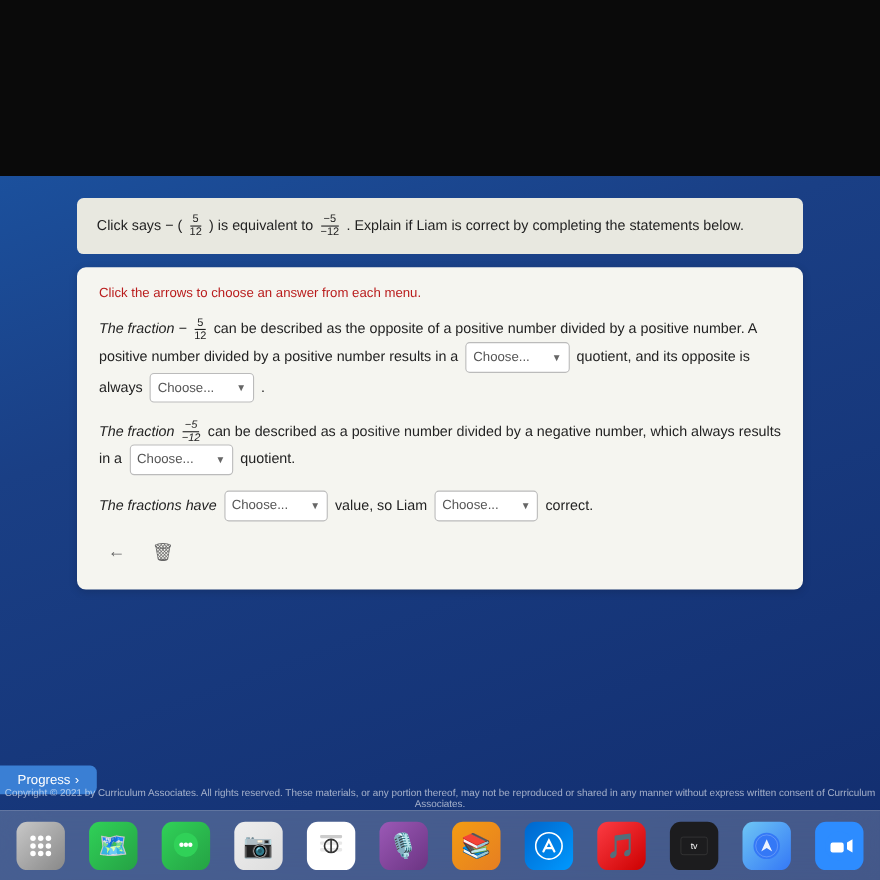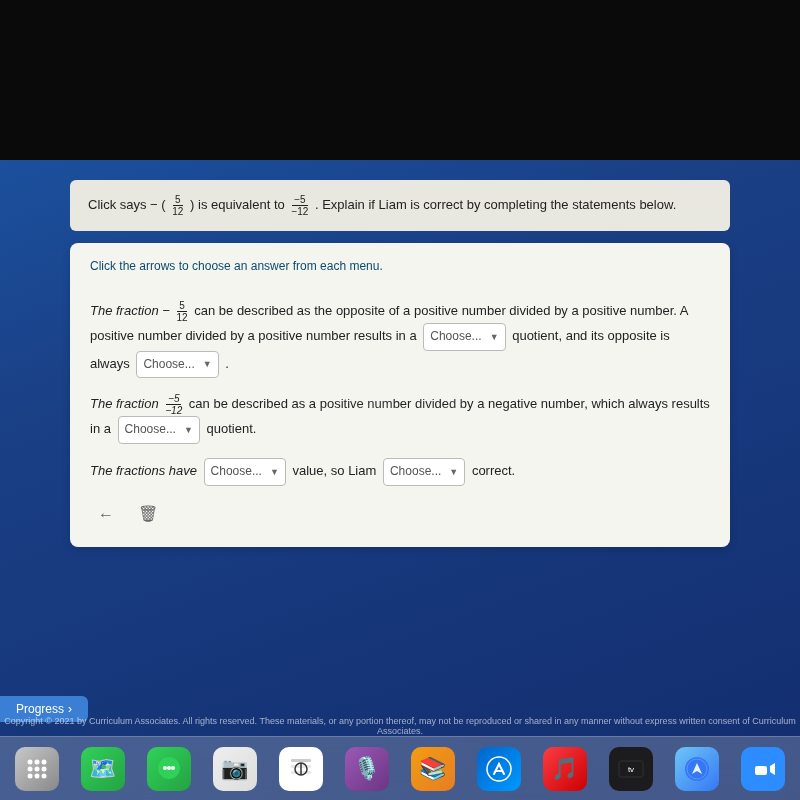--- a/index.html
+++ b/index.html
@@ -62,22 +62,22 @@
       border-radius: 8px;
       padding: 16px 20px 20px;
       width: 100%;
       max-width: 660px;
       box-shadow: 0 2px 8px rgba(0,0,0,0.15);
       position: relative;
     }
 
     .instruction-text {
       font-size: 12px;
-      color: #0c4a6e;
-      margin-bottom: 26px;
+      color: #b91c1c;
+      margin-bottom: 14px;
     }
 
     .paragraph {
       font-size: 13px;
       color: #222;
       line-height: 1.8;
       margin-bottom: 14px;
     }
 
     .paragraph em {
@@ -92,21 +92,21 @@
       border: 1px solid #bbb;
       border-radius: 4px;
       padding: 2px 6px;
       font-size: 12px;
       color: #555;
       cursor: pointer;
       margin: 0 3px;
       vertical-align: middle;
       min-width: 70px;
       justify-content: space-between;
-      gap: 8px;
+      gap: 20px;
     }
 
     .inline-select .arrow {
       font-size: 9px;
       color: #666;
     }
 
     .fraction {
       display: inline-flex;
       flex-direction: column;

